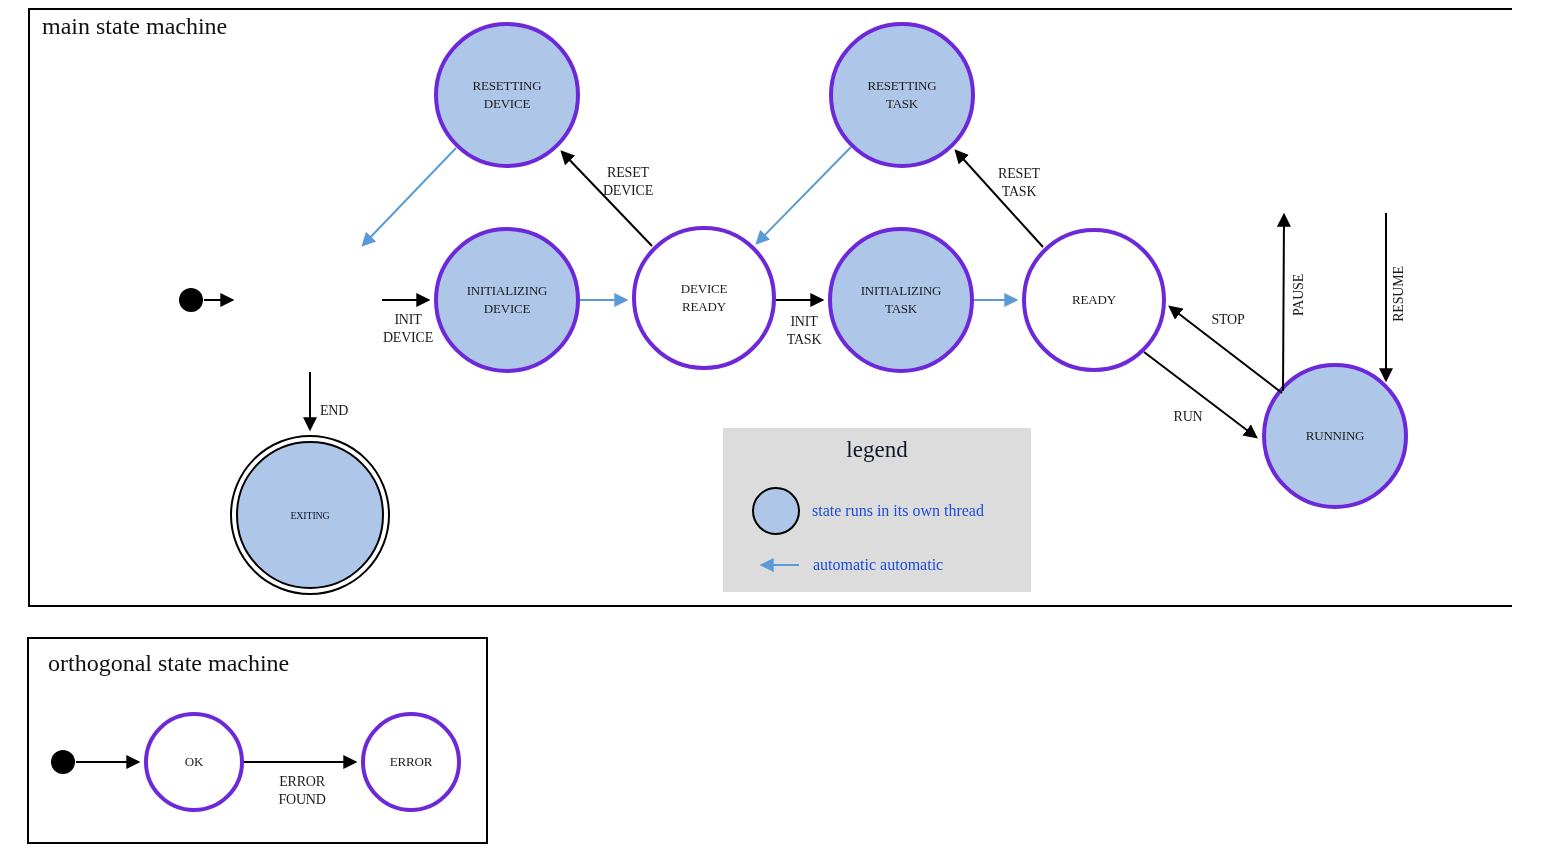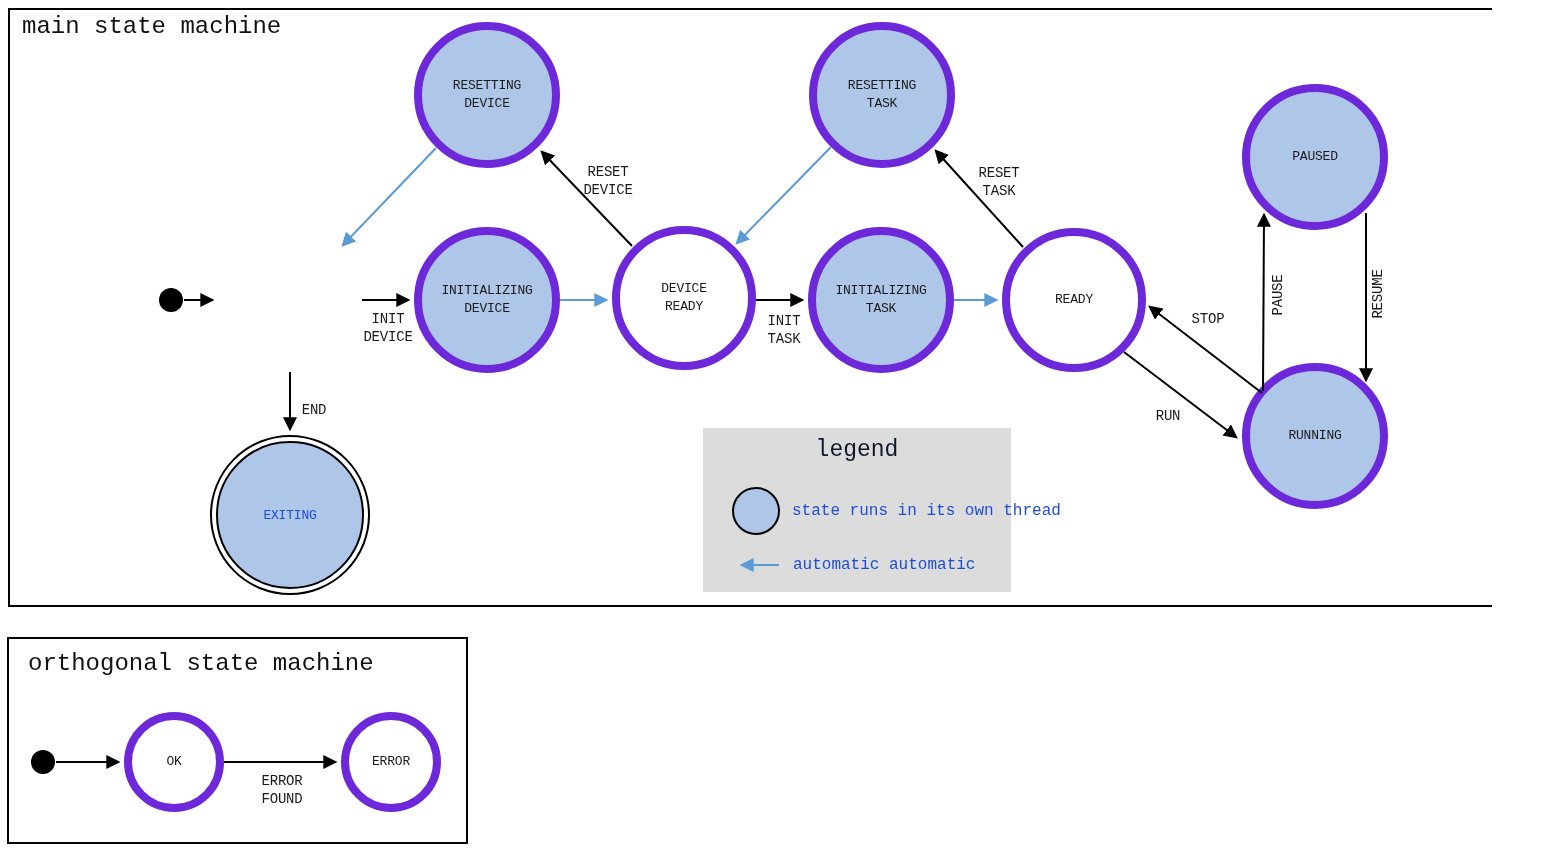--- a/index.html
+++ b/index.html
@@ -1,29 +1,29 @@
 <!DOCTYPE html>
 <html><head>
 <meta charset="utf-8">
 <style>
   html,body{margin:0;padding:0;background:#fff;}
   .canvas{position:relative;width:1492px;height:852px;background:#fff;
-          font-family:Liberation Mono, monospace;color:#111;overflow:hidden;}
+          font-family:Liberation Serif, serif;color:#111;overflow:hidden;margin-left:20px;}
   .frame{position:absolute;border:2px solid #000;background:#fff;box-sizing:border-box;}
   .frame-title{position:absolute;font-size:24px;color:#111;white-space:nowrap;}
-  .state{position:absolute;border:8px solid #6d28d9;border-radius:50%;box-sizing:border-box;
+  .state{position:absolute;border:4px solid #6d28d9;border-radius:50%;box-sizing:border-box;
          display:flex;align-items:center;justify-content:center;text-align:center;
          font-size:13px;font-weight:500;letter-spacing:-0.2px;line-height:1.35;
          white-space:pre-line;color:#1a1a1a;}
   .state.thread{background:#aec6e8;}
   .state.plain{background:#fff;}
   .final-outer{position:absolute;border:2px solid #000;border-radius:50%;box-sizing:border-box;background:#fff;}
   .final-inner{position:absolute;inset:4px;border:2px solid #000;border-radius:50%;background:#aec6e8;
          display:flex;align-items:center;justify-content:center;text-align:center;
-         font-size:13px;font-weight:500;letter-spacing:-0.2px;color:#1d4ed8;}
+         font-size:10px;font-weight:500;letter-spacing:-0.2px;color:#0f172a;}
   .dot{position:absolute;background:#000;border-radius:50%;}
   .edge-label{position:absolute;transform:translate(-50%,-50%);font-size:14px;font-weight:500;
          letter-spacing:-0.2px;text-align:center;white-space:pre-line;line-height:1.25;color:#1a1a1a;}
   .edge-label.vert{transform:translate(-50%,-50%) rotate(-90deg);}
   .wires{position:absolute;left:0;top:0;width:1555px;height:852px;pointer-events:none;}
   .legend{position:absolute;left:703px;top:428px;width:308px;height:164px;background:#dcdcdc;}
   .legend-title{position:absolute;top:9px;left:0;width:100%;text-align:center;font-size:23px;color:#0f172a;}
   .legend-circle{position:absolute;left:29px;top:59px;width:48px;height:48px;border:2px solid #000;
          border-radius:50%;background:#aec6e8;box-sizing:border-box;}
   .legend-item{position:absolute;font-size:16px;color:#1d4ed8;white-space:nowrap;transform:translateY(-50%);}
@@ -52,21 +52,20 @@
 DEVICE</div>
   <div class="state plain" style="left:612px;top:226px;width:144px;height:144px;">DEVICE
 READY</div>
   <div class="state thread" style="left:808px;top:227px;width:146px;height:146px;">INITIALIZING
 TASK</div>
   <div class="state plain" style="left:1002px;top:228px;width:144px;height:144px;">READY</div>
   <div class="state thread" style="left:414px;top:22px;width:146px;height:146px;">RESETTING
 DEVICE</div>
   <div class="state thread" style="left:809px;top:22px;width:146px;height:146px;">RESETTING
 TASK</div>
-  <div class="state thread" style="left:1242px;top:84px;width:146px;height:146px;">PAUSED</div>
   <div class="state thread" style="left:1242px;top:363px;width:146px;height:146px;">RUNNING</div>
 
   <div class="final-outer" style="left:210px;top:435px;width:160px;height:160px;">
     <div class="final-inner">EXITING</div>
   </div>
 
   <div class="dot" style="left:31px;top:750px;width:24px;height:24px;"></div>
   <div class="state plain" style="left:124px;top:712px;width:100px;height:100px;">OK</div>
   <div class="state plain" style="left:341px;top:712px;width:100px;height:100px;">ERROR</div>
 

